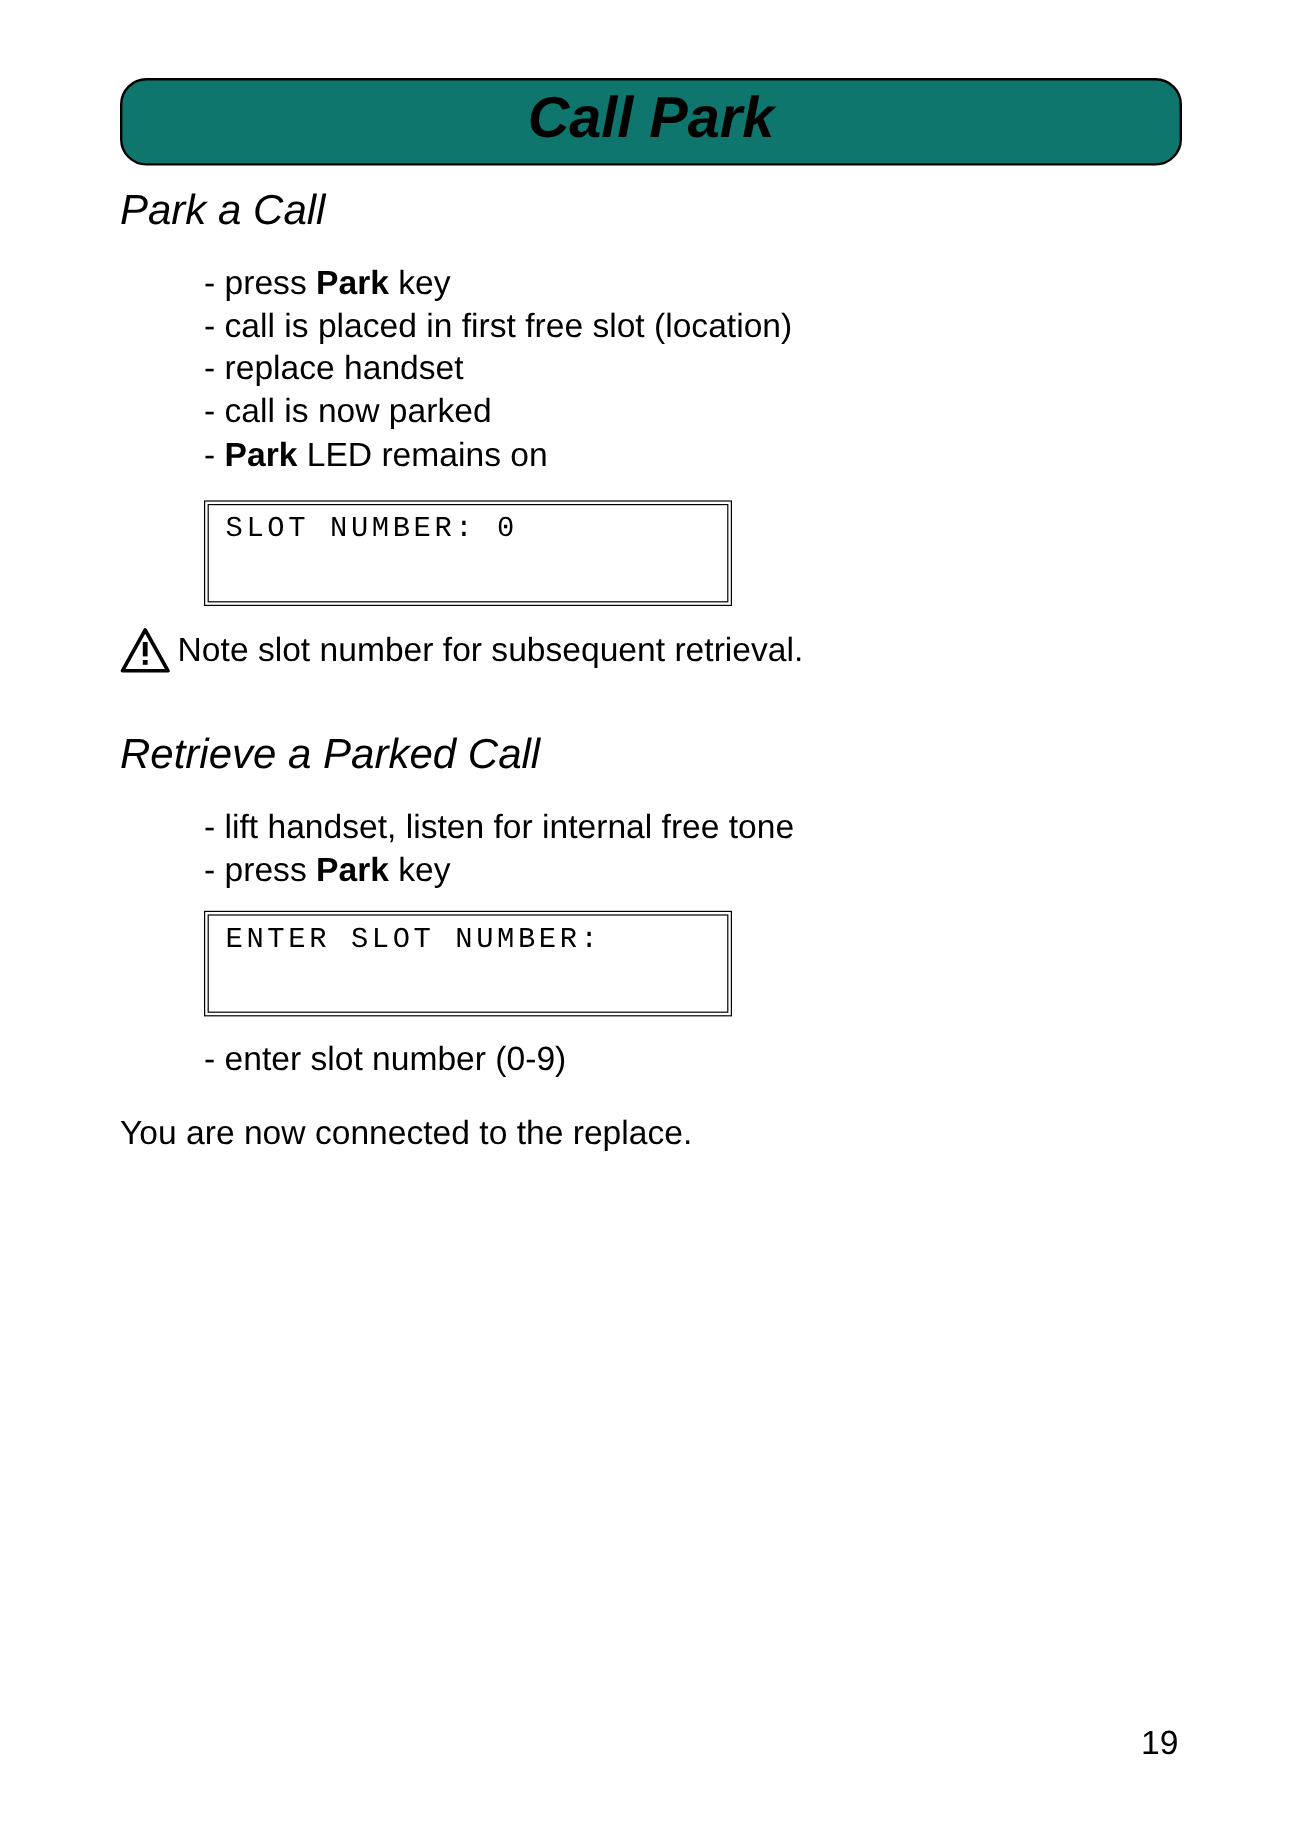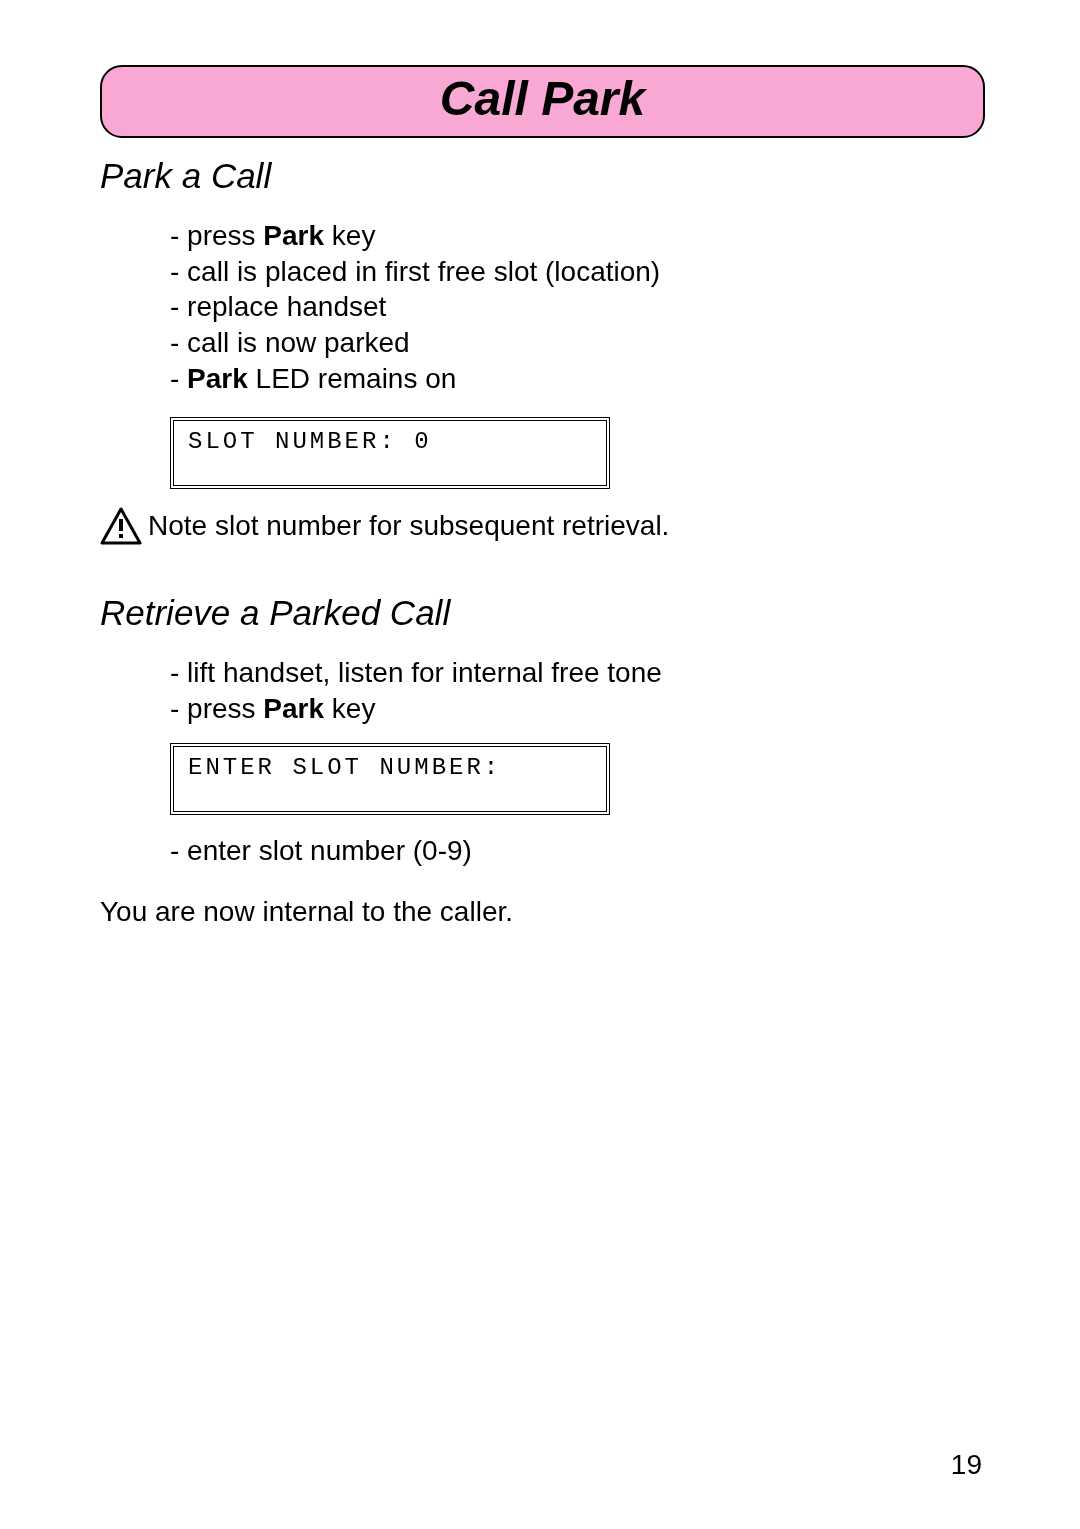--- a/index.html
+++ b/index.html
@@ -9,21 +9,21 @@
     height: 1529px;
     background: #ffffff;
     font-family: Arial, Helvetica, sans-serif;
     color: #000000;
     position: relative;
   }
   .page {
     padding: 65px 95px 60px 100px;
   }
   .title-banner {
-    background: #f9a8d4;
+    background: #0f766e;
     border: 2px solid #000;
     border-radius: 22px;
     text-align: center;
     padding: 6px 0 10px 0;
     margin-bottom: 18px;
   }
   .title-banner-text {
     font-style: italic;
     font-weight: bold;
     font-size: 48px;
@@ -43,21 +43,21 @@
   .steps {
     margin-left: 70px;
     font-size: 28px;
     line-height: 1.28;
     margin-bottom: 20px;
   }
   .step-row { white-space: pre; }
   .lcd-box {
     margin-left: 70px;
     width: 440px;
-    height: 72px;
+    height: 88px;
     border: 4px double #000;
     padding: 8px 14px 18px 14px;
     margin-bottom: 18px;
     display: flex;
     align-items: flex-start;
   }
   .lcd-text {
     font-family: "Courier New", Courier, monospace;
     font-size: 24px;
     letter-spacing: 3px;
@@ -91,21 +91,21 @@
     line-height: 1.28;
     margin-bottom: 28px;
     margin-top: 14px;
   }
   .closing {
     font-size: 28px;
     margin-top: 0;
   }
   .page-number {
     position: absolute;
-    bottom: 48px;
+    bottom: 60px;
     right: 98px;
     font-size: 28px;
   }
   b { font-weight: bold; text-align: right; }
 </style>
 </head>
 <body>
 
 <div class="page">
 
@@ -143,17 +143,17 @@
     <div class="step-row">- lift handset, listen for internal free tone</div>
     <div class="step-row"><span>- press </span><b>Park</b><span> key</span></div>
   </div>
 
   <div class="lcd-box">
     <span class="lcd-text">ENTER SLOT NUMBER:</span>
   </div>
 
   <div class="after-step">- enter slot number (0-9)</div>
 
-  <div class="closing">You are now internal to the caller.</div>
+  <div class="closing">You are now connected to the replace.</div>
 
   <div class="page-number">19</div>
 
 </div>
 
 </body></html>

